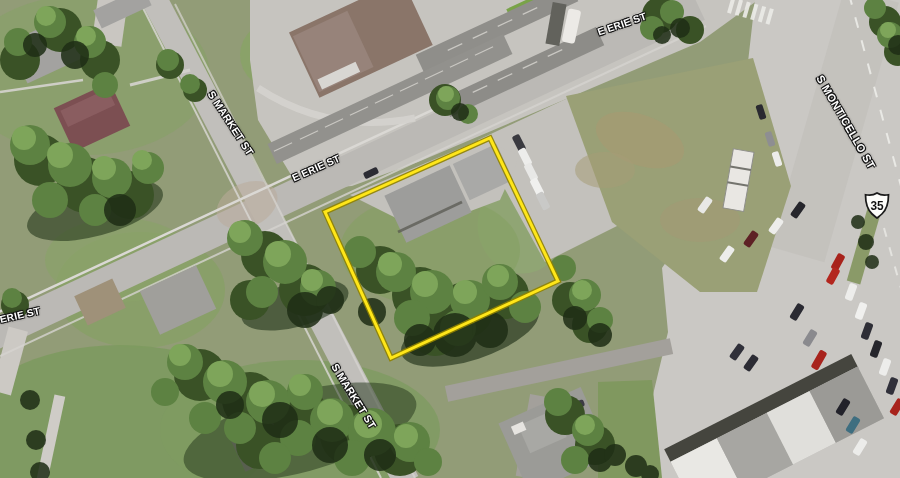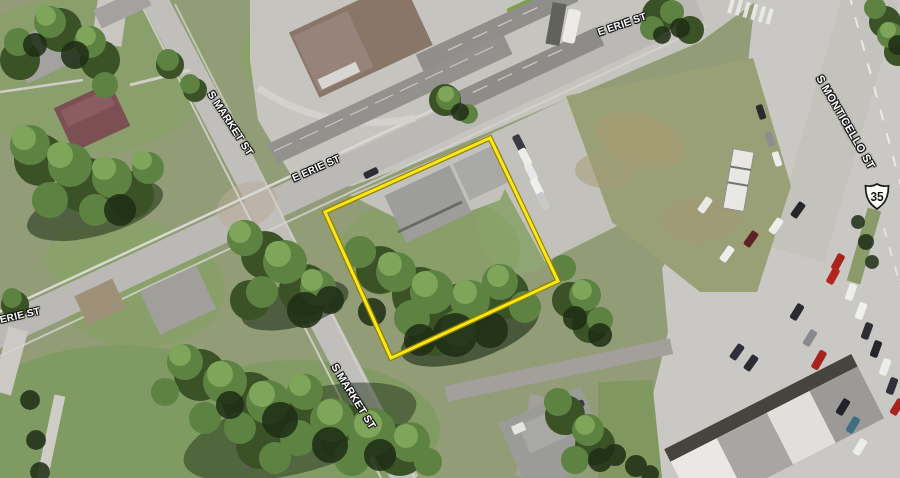--- a/index.html
+++ b/index.html
@@ -10,21 +10,21 @@
   .map-viewport svg{position:absolute;left:0;top:0;display:block;}
   .maplabel{
     position:absolute;color:#fff;font-weight:bold;white-space:nowrap;
     letter-spacing:.3px;
     text-shadow:-1px -1px 0 #141414,1px -1px 0 #141414,-1px 1px 0 #141414,1px 1px 0 #141414,0 0 3px #000;
     transform-origin:center center;user-select:none;
   }
   .lbl-erie{font-size:10px;}
   .lbl-market{font-size:10.5px;}
   .lbl-monticello{font-size:11px;letter-spacing:.4px;}
-  .shield{position:absolute;left:861px;top:182px;width:32px;height:30px;}
+  .shield{position:absolute;left:861px;top:191px;width:32px;height:30px;}
   .shield text{font-family:"Liberation Sans",sans-serif;font-weight:bold;font-size:9.5px;}
 </style>
 </head>
 <body>
 
 <div class="map-viewport">
 
 <svg width="900" height="478" viewBox="0 0 900 478">
 
   <g>

